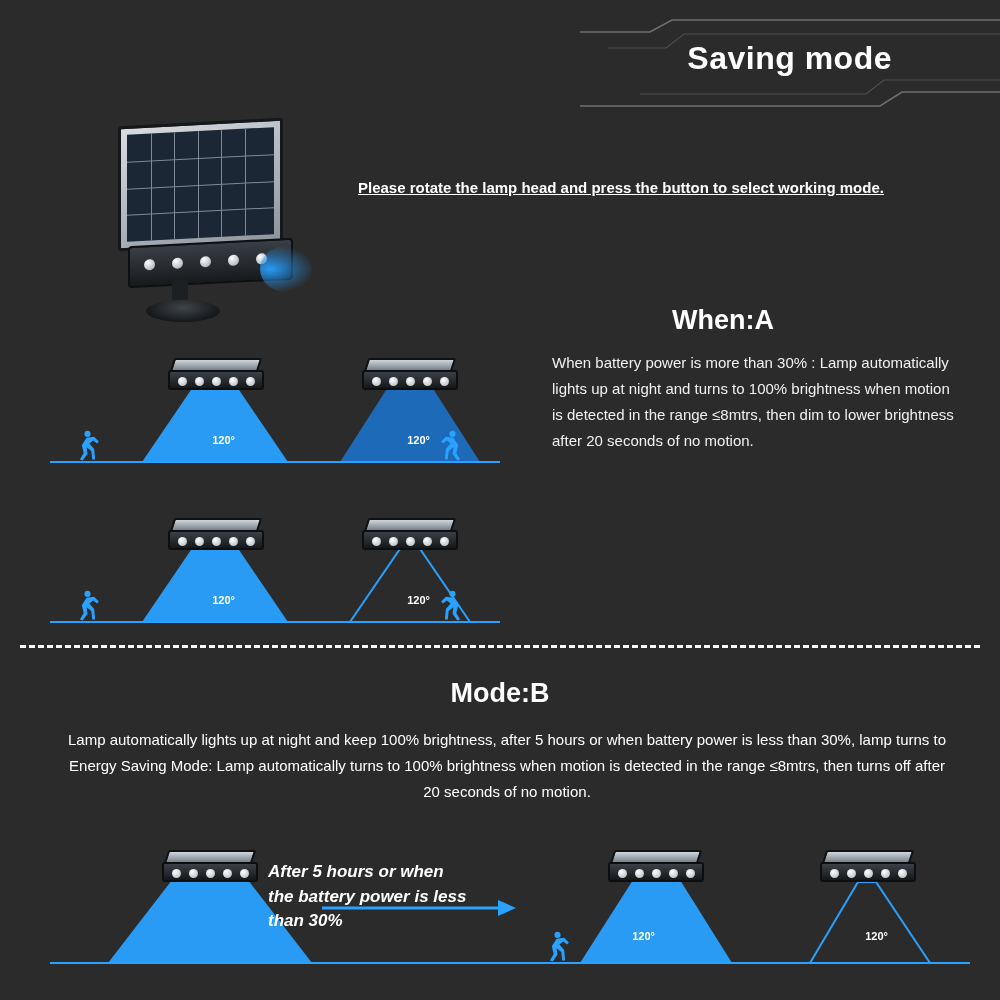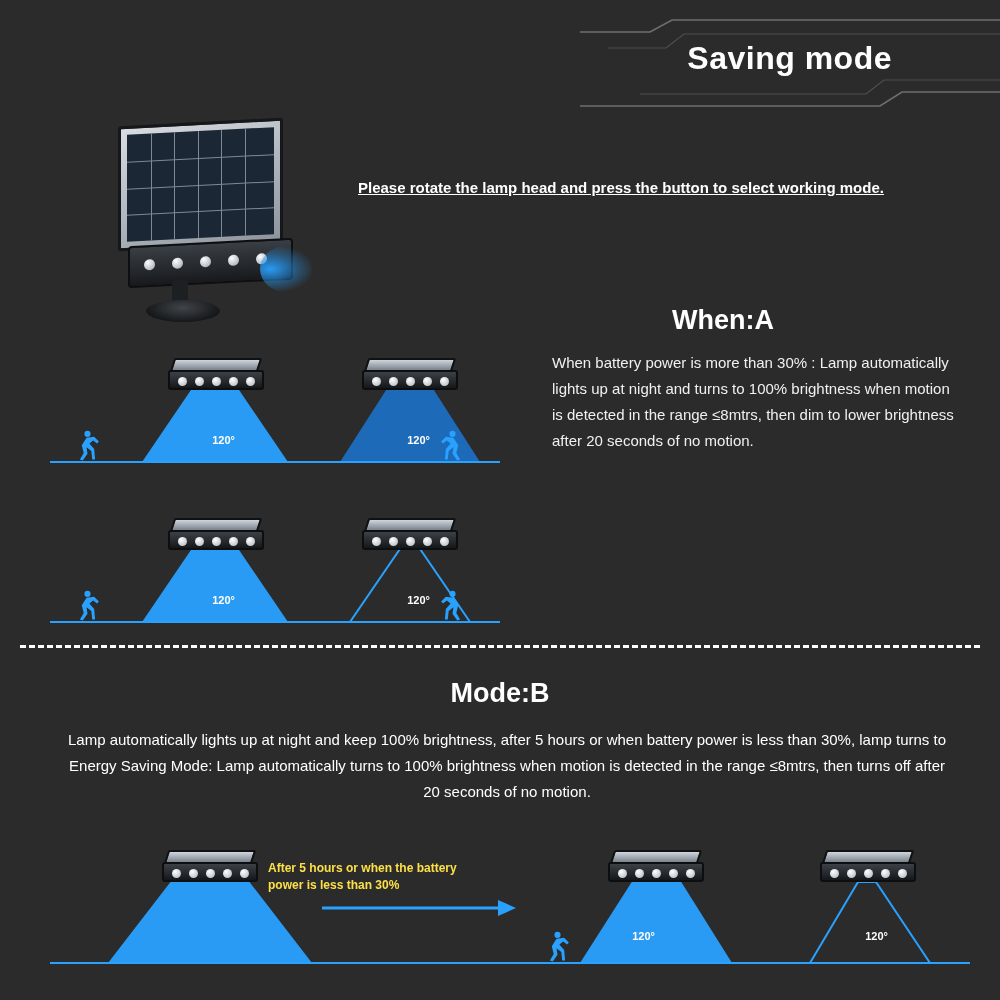--- a/index.html
+++ b/index.html
@@ -101,22 +101,23 @@
   .fx-bot .led {
     position:absolute; top:5px; width:9px; height:9px; border-radius:50%;
     background:radial-gradient(circle at 35% 30%,#ffffff,#a9b2bb);
   }
   .beam-label {
     position:absolute; color:#ffffff; font-size:11px; font-weight:bold;
     text-align:right; width:40px;
   }
 
   .arrow-note {
-    position:absolute; color:#fde047; font-size:12px; font-weight:bold; line-height:1.45;
+    position:absolute; color:#ffffff; font-size:17px; font-weight:bold; line-height:1.45;
     width:200px;
+    font-style:italic;
   }
 </style>
 </head>
 <body>
 
 <div class="page">
 
   <svg class="header-deco" viewBox="0 0 420 92">
     <polyline points="0,14 70,14 92,2 420,2" fill="none" stroke="#6f6f6f" stroke-width="1.6"></polyline>
     <polyline points="28,30 86,30 104,16 420,16" fill="none" stroke="#4f4f4f" stroke-width="1.2"></polyline>

